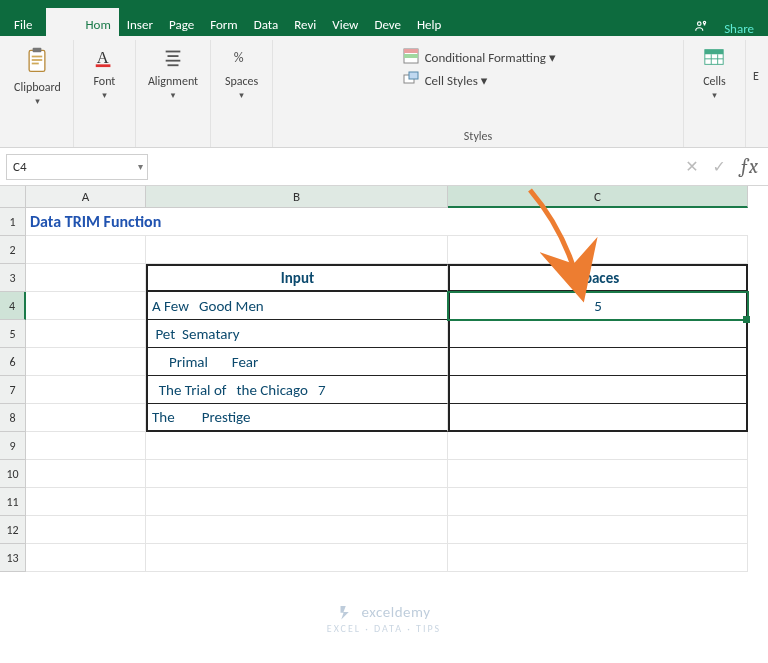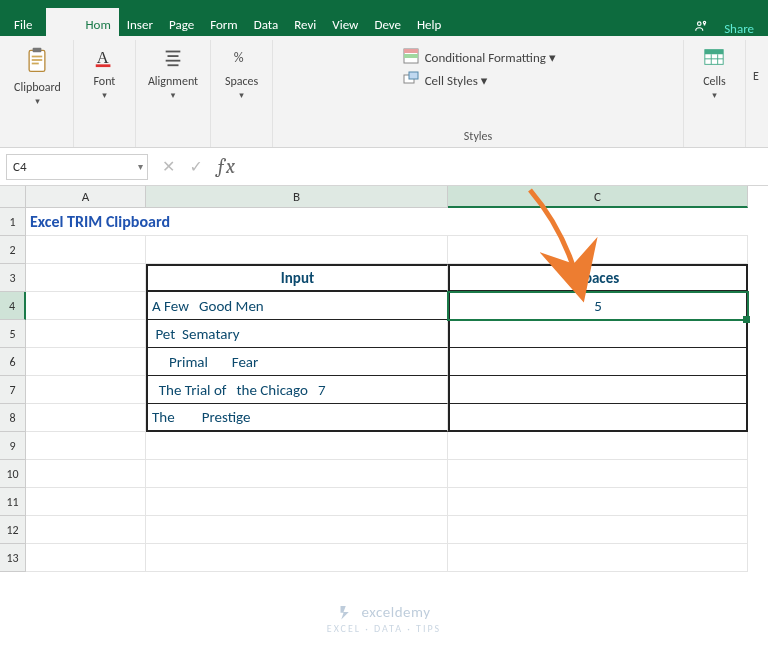--- a/index.html
+++ b/index.html
@@ -21,21 +21,21 @@
   .rbig { display:flex; flex-direction:column; align-items:center; gap:4px; color:#444; font-size:12px; padding:4px 2px 0; cursor:pointer; }
   .rbig-label { line-height: 1.1; text-align:center; }
   .rbig .drop { font-size:9px; color:#555; }
   .rlabel { font-size: 12px; color:#555; text-align:center; padding-bottom:2px; }
   .styles-list { display:flex; flex-direction:column; gap:4px; align-items:flex-start; padding: 6px 2px 0 4px; }
   .style-item { display:flex; align-items:center; gap:6px; color:#444; font-size:13px; cursor:pointer; }
   .style-item svg { width:16px; height:16px; }
   .ricon svg { width: 28px; height: 28px; }
   .ricon-thin svg { width: 22px; height: 22px; }
 
-  .fname-row { display:flex; align-items:center; height:38px; border-bottom:1px solid #d5d5d5; background:#fff; }
+  .fname-row { display:flex; align-items:center; height:38px; border-bottom:1px solid #d5d5d5; background:#fff;justify-content:space-between; }
   .namebox { width: 142px; height: 26px; border: 1px solid #cfcfcf; margin: 0 4px 0 6px; display:flex; align-items:center; padding: 0 6px; font-size:13px; color:#333; position: relative; }
   .namebox .dd { position: absolute; right:4px; font-size:10px; color:#777; }
   .fx-btns { display:flex; align-items:center; gap:14px; padding: 0 10px; color:#999; font-size:16px; }
   .fx-label { font-style: italic; font-family: "Cambria", serif; color:#666; font-size: 20px; }
   .formula-wrap { flex:1; position:relative; padding: 0 10px 0 0; display:flex; align-items:center;}
   .formula-highlight { border: 3px solid #ed7d31; border-radius: 2px; height: 34px; display:flex; align-items:center; padding: 0 8px; flex:1; font-size: 16px; color:#333; }
 
   .grid-wrap { position:relative; flex: 1; background:#fff; }
   .corner { position:absolute; left:0; top:0; width:26px; height:22px; border-right:1px solid #ccc; border-bottom:1px solid #ccc; background:#eef0ef;}
   .col-headers { position:absolute; left:26px; top:0; height:22px; display:flex; }
@@ -262,21 +262,21 @@
       <div class="cell" style="left: 422px; top: 252px; width: 300px; height: 28px;"></div>
       <div class="cell" style="left: 0px; top: 280px; width: 120px; height: 28px;"></div>
       <div class="cell" style="left: 120px; top: 280px; width: 302px; height: 28px;"></div>
       <div class="cell" style="left: 422px; top: 280px; width: 300px; height: 28px;"></div>
       <div class="cell" style="left: 0px; top: 308px; width: 120px; height: 28px;"></div>
       <div class="cell" style="left: 120px; top: 308px; width: 302px; height: 28px;"></div>
       <div class="cell" style="left: 422px; top: 308px; width: 300px; height: 28px;"></div>
       <div class="cell" style="left: 0px; top: 336px; width: 120px; height: 28px;"></div>
       <div class="cell" style="left: 120px; top: 336px; width: 302px; height: 28px;"></div>
       <div class="cell" style="left: 422px; top: 336px; width: 300px; height: 28px;"></div>
-      <div class="cell title-cell" style="left: 0px; top: 0px; width: 722px; height: 28px; border-right: none;">Excel TRIM Clipboard</div>
+      <div class="cell title-cell" style="left: 0px; top: 0px; width: 722px; height: 28px; border-right: none;">Data TRIM Function</div>
       <div class="cell hdr-cell thick-t thick-l thick-b" style="left: 120px; top: 56px; width: 302px; height: 28px;">Input</div>
       <div class="cell hdr-cell thick-t thick-b thick-r thick-l" style="left: 422px; top: 56px; width: 300px; height: 28px;">Spaces</div>
       <div class="cell thick-l" style="left: 120px; top: 84px; width: 302px; height: 28px; white-space: pre; border-bottom: 1px solid rgb(34, 34, 34);">A Few   Good Men</div>
       <div class="cell center thick-l thick-r sel-cell" style="left: 422px; top: 84px; width: 300px; height: 28px; border-bottom: 1px solid rgb(34, 34, 34);">5<div class="sel-handle"></div></div>
       <div class="cell thick-l" style="left: 120px; top: 112px; width: 302px; height: 28px; white-space: pre; border-bottom: 1px solid rgb(34, 34, 34);"> Pet  Sematary</div>
       <div class="cell center thick-l thick-r" style="left: 422px; top: 112px; width: 300px; height: 28px; border-bottom: 1px solid rgb(34, 34, 34);"></div>
       <div class="cell thick-l" style="left: 120px; top: 140px; width: 302px; height: 28px; white-space: pre; border-bottom: 1px solid rgb(34, 34, 34);">     Primal       Fear</div>
       <div class="cell center thick-l thick-r" style="left: 422px; top: 140px; width: 300px; height: 28px; border-bottom: 1px solid rgb(34, 34, 34);"></div>
       <div class="cell thick-l" style="left: 120px; top: 168px; width: 302px; height: 28px; white-space: pre; border-bottom: 1px solid rgb(34, 34, 34);">  The Trial of   the Chicago   7</div>
       <div class="cell center thick-l thick-r" style="left: 422px; top: 168px; width: 300px; height: 28px; border-bottom: 1px solid rgb(34, 34, 34);"></div>

